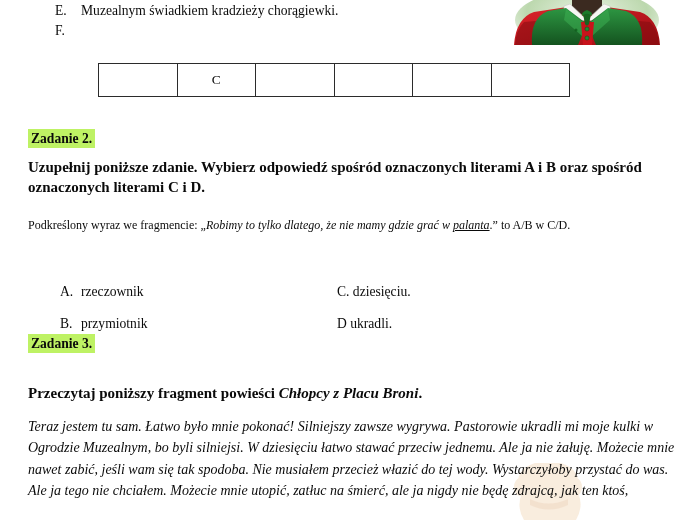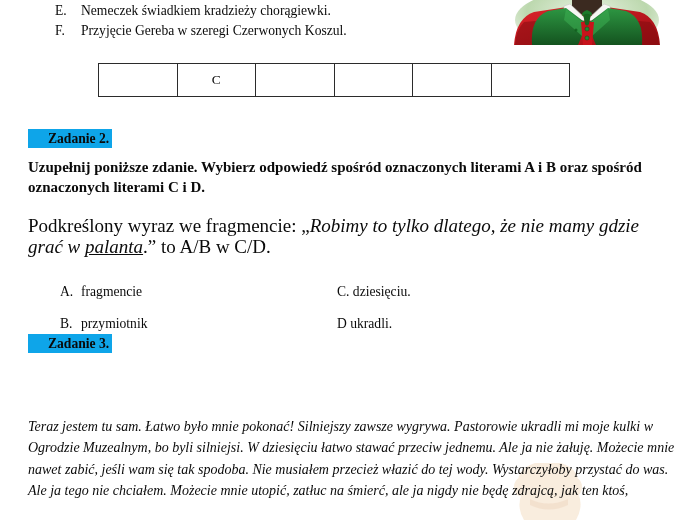--- a/index.html
+++ b/index.html
@@ -77,22 +77,22 @@
     padding: 0;
   }
 
   
   .task-heading {
     position: absolute;
     left: 28px;
     font-weight: bold;
     font-size: 13.6px;
     line-height: 17px;
-    background: #0ea5e9;
-    padding: 1px 3px 1px 20px;
+    background: #bef264;
+    padding: 1px 3px 1px 3px;
     display: inline-block;
   }
   #zad2-heading { top: 129px; }
   #zad3-heading { top: 334px; }
 
   
   .instruction {
     position: absolute;
     left: 28px;
     width: 645px;
@@ -106,21 +106,21 @@
     font-style: italic;
     font-weight: bold;
   }
 
   
   .sentence {
     position: absolute;
     left: 28px;
     top: 215px;
     width: 620px;
-    font-size: 19px;
+    font-size: 12px;
     line-height: 21px;
   }
   .sentence .quoted { font-style: italic; }
   .sentence .underlined {
     font-style: italic;
     text-decoration: underline;
   }
 
   
   .options {
@@ -176,25 +176,24 @@
   .watermark svg { display: block; }
 </style>
 </head>
 <body>
 
 <div class="page">
 
   <div class="list-ef">
     <div class="ef-row">
       <span class="ef-label">E.</span>
-      <span class="ef-text">Nemeczek świadkiem kradzieży chorągiewki.</span>
+      <span class="ef-text">Muzealnym świadkiem kradzieży chorągiewki.</span>
     </div>
     <div class="ef-row">
       <span class="ef-label">F.</span>
-      <span class="ef-text">Przyjęcie Gereba w szeregi Czerwonych Koszul.</span>
     </div>
   </div>
 
   <div class="portrait">
     <svg width="158" height="45" viewBox="0 0 158 45" xmlns="http://www.w3.org/2000/svg">
       <defs>
         <radialGradient id="bgGrad" cx="50%" cy="35%" r="72%">
           <stop offset="0%" stop-color="#e8f2e2"></stop>
           <stop offset="58%" stop-color="#bcd8ae"></stop>
           <stop offset="100%" stop-color="#ffffff"></stop>
@@ -255,35 +254,38 @@
   <div class="instruction" id="zad2-instruction">Uzupełnij poniższe zdanie. Wybierz odpowiedź spośród oznaczonych literami A i B oraz spośród oznaczonych literami C i D.</div>
 
   <div class="sentence">
     <span>Podkreślony wyraz we fragmencie: „</span><span class="quoted">Robimy to tylko dlatego, że nie mamy gdzie grać w </span><span class="underlined">palanta</span><span>.” to A/B w C/D.</span>
   </div>
 
   <div class="options">
     <div class="opt-row">
       <div class="opt-left">
         <span class="opt-key">A.</span>
-        <span>fragmencie</span>
+        <span>rzeczownik</span>
       </div>
       <div class="opt-right">C. dziesięciu.</div>
     </div>
     <div class="opt-row">
       <div class="opt-left">
         <span class="opt-key">B.</span>
         <span>przymiotnik</span>
       </div>
       <div class="opt-right">D ukradli.</div>
     </div>
   </div>
 
   <div class="task-heading" id="zad3-heading">Zadanie 3.</div>
 
+  <div class="instruction" id="zad3-instruction">
+    <span>Przeczytaj poniższy fragment powieści </span><span class="novel-title">Chłopcy z Placu Broni</span><span>.</span>
+  </div>
 
   <div class="watermark">
     <svg width="130" height="57" viewBox="0 0 130 57" xmlns="http://www.w3.org/2000/svg">
       <g fill="#f0cfa8" opacity="0.85">
         <ellipse cx="62" cy="18" rx="30" ry="20"></ellipse>
         <path d="M36 30 q-6 14 2 27 l52 0 q8 -14 2 -27 z"></path>
         <ellipse cx="34" cy="24" rx="6" ry="9"></ellipse>
         <ellipse cx="90" cy="24" rx="6" ry="9"></ellipse>
       </g>
       <g fill="#dcae7e" opacity="0.6">

